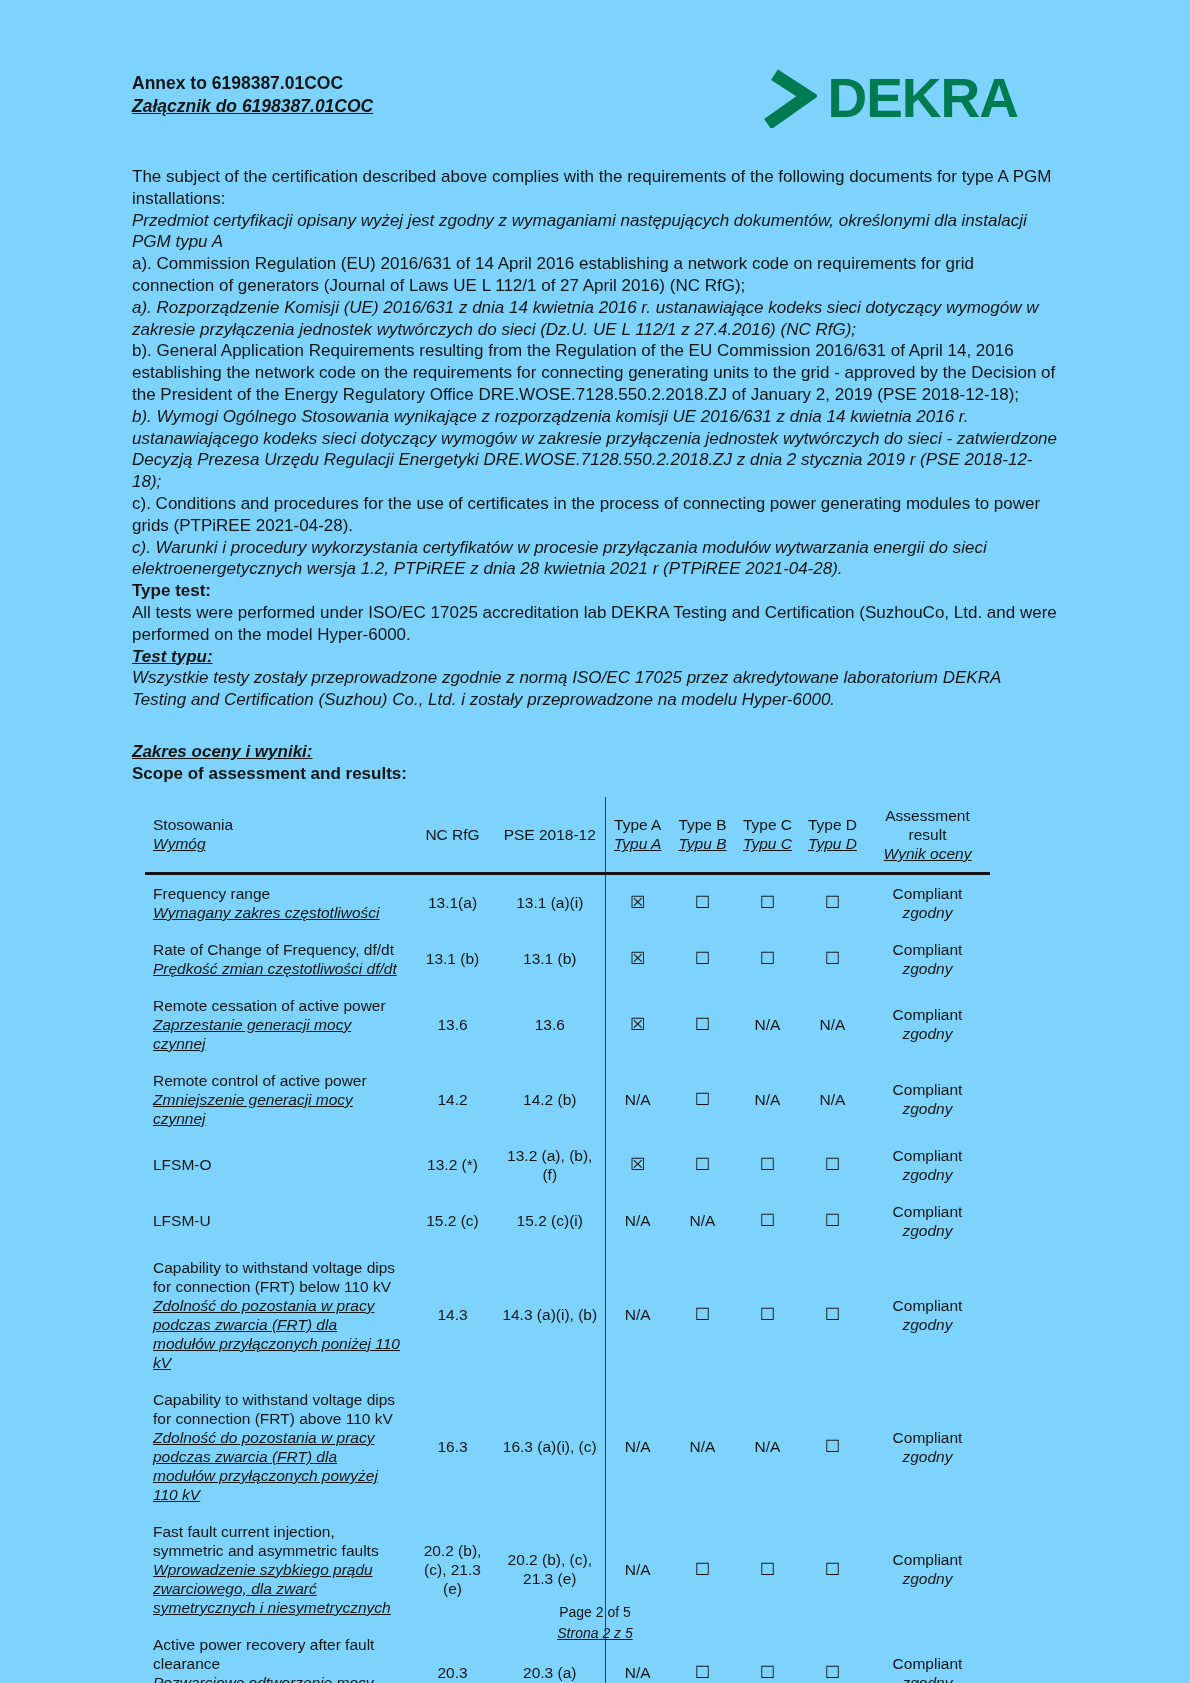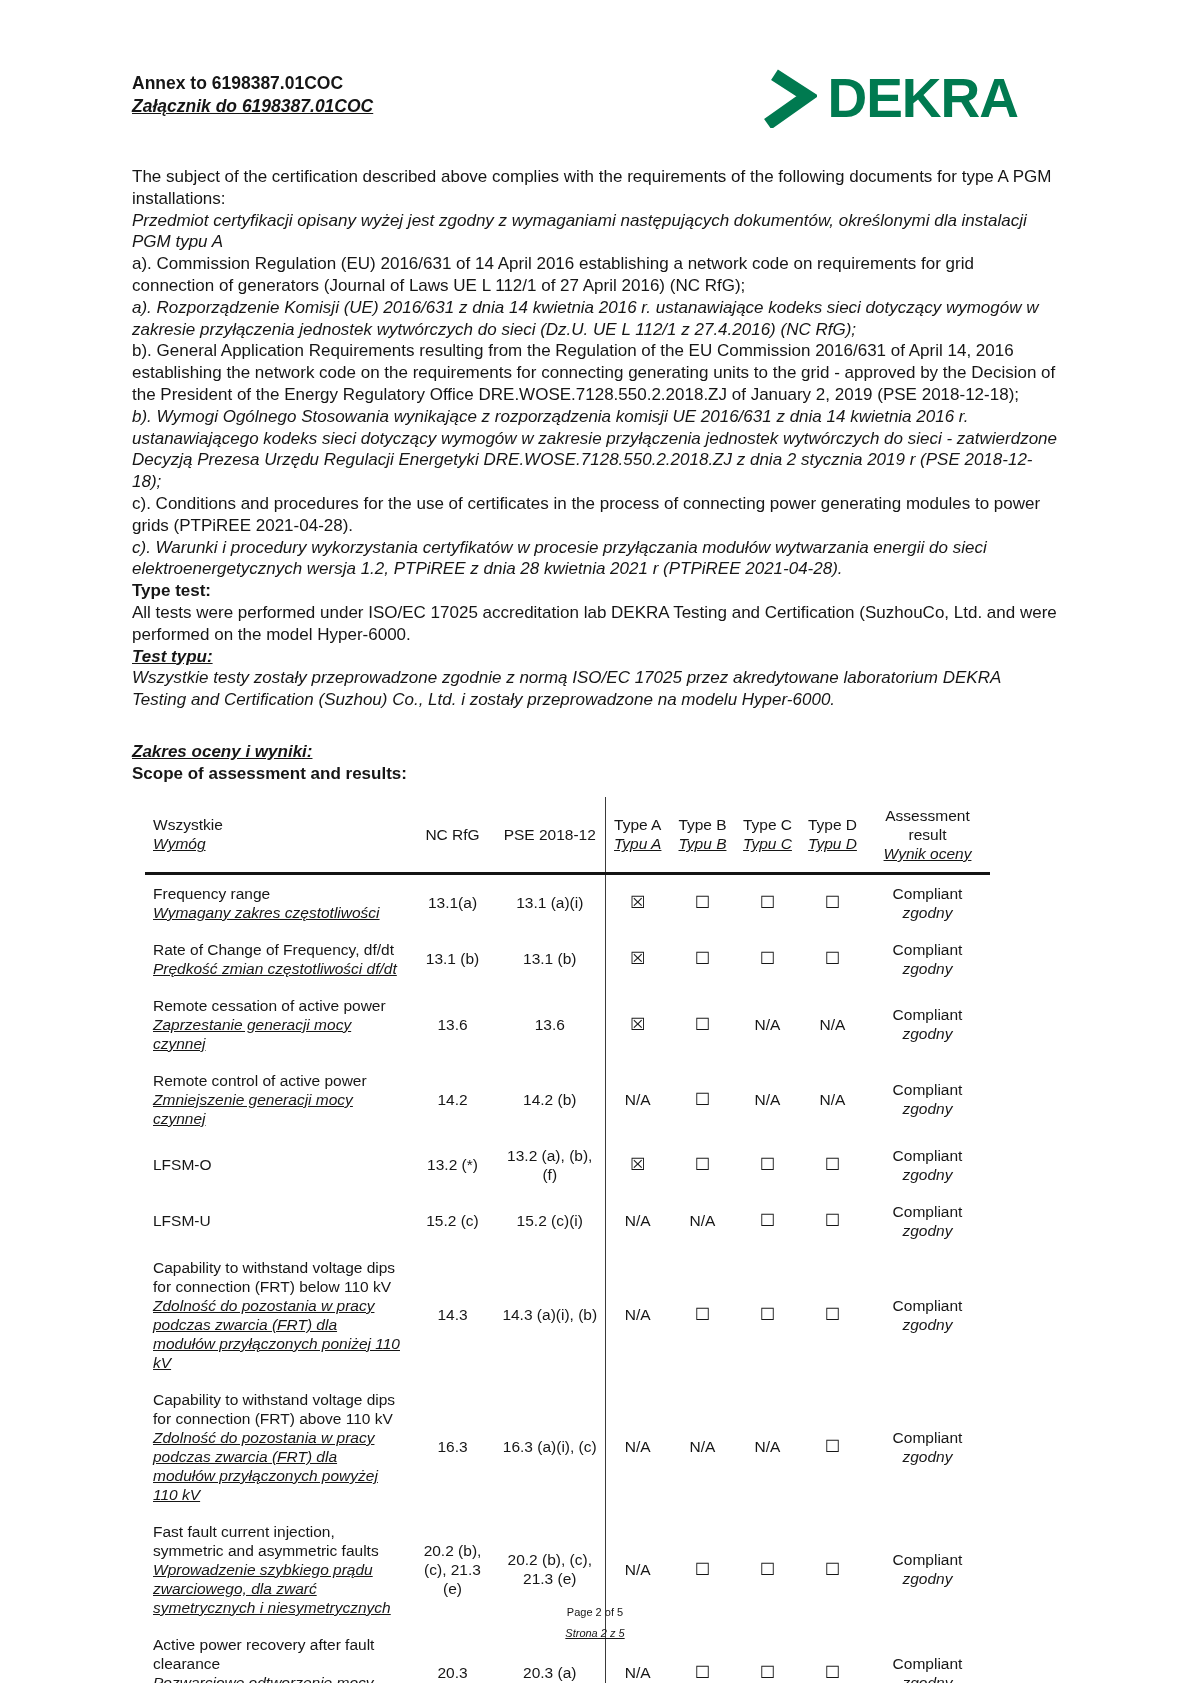--- a/index.html
+++ b/index.html
@@ -2,21 +2,21 @@
 <html><head>
 <meta charset="utf-8">
 <style>
   * { margin: 0; padding: 0; box-sizing: border-box; }
   html, body { background: #e8e8e8; }
   .page {
     position: relative;
     width: 1190px;
     height: 1683px;
     margin: 0 auto;
-    background: #ffffff;
+    background: #7dd3fc;
     font-family: "Liberation Sans", sans-serif;
     color: #161616;
     padding: 72px 132px 0 132px;
     overflow: hidden;
   }
   .b { font-weight: bold; }
   .i { font-style: italic; text-decoration: underline; }
 
   
   .doc-header { display: flex; justify-content: space-between; align-items: flex-start; margin-bottom: 36px; }
@@ -36,21 +36,21 @@
   .tbl th, .tbl td { font-weight: normal; vertical-align: middle; font-size: 15.5px; line-height: 19px; padding: 9px 4px; }
   .tbl thead tr { border-bottom: 3.5px solid #141414; }
   .tbl .cap { text-align: left; padding-left: 8px; padding-right: 10px; }
   .tbl .ctr { text-align: center; }
   .tbl .divL { border-left: 1.5px solid #3a3a3a; }
   .cb { font-family: "DejaVu Sans", sans-serif; font-size: 17px; }
   .result-en { text-align: center; }
   .result-pl { text-align: center; font-style: italic; }
 
   
-  .page-footer { position: absolute; top: 1602px; left: 0; width: 100%; text-align: center; font-size: 11px; line-height: 21px; }
+  .page-footer { position: absolute; top: 1602px; left: 0; width: 100%; text-align: center; font-size: 14px; line-height: 21px; }
 </style>
 </head>
 <body>
 
 <div class="page">
 
   <div class="doc-header">
     <div class="annex">
       <div class="b">Annex to 6198387.01COC</div>
       <div class="b i">Załącznik do 6198387.01COC</div>
@@ -93,21 +93,21 @@
         <col style="width:110px">
       <col style="width:65px">
         <col style="width:65px">
         <col style="width:65px">
         <col style="width:65px">
       <col style="width:125px">
     </colgroup>
     <thead>
       <tr>
         <th class="cap">
-          <div>Wszystkie</div>
+          <div>Stosowania</div>
           <div class="i">Wymóg</div>
         </th>
         <th class="ctr">NC RfG</th>
         <th class="ctr">PSE 2018-12</th>
         <th class="ctr divL">
           <div>Type A</div>
           <div class="i">Typu A</div>
         </th>
         <th class="ctr">
           <div>Type B</div>

